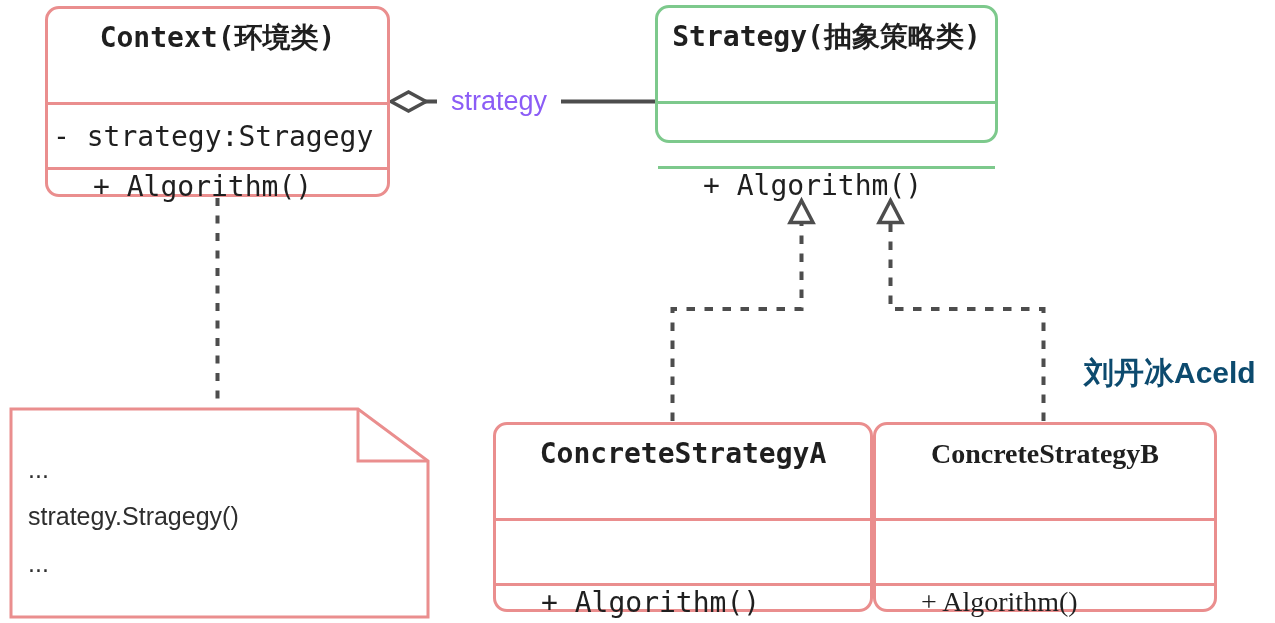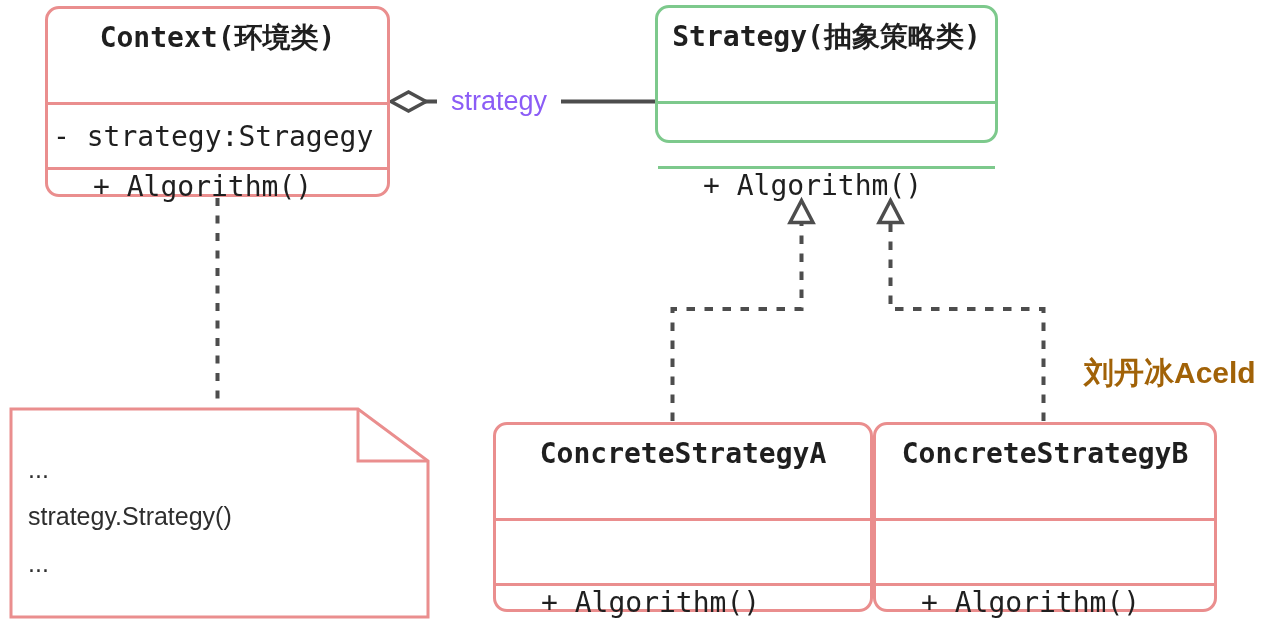--- a/index.html
+++ b/index.html
@@ -23,38 +23,38 @@
   .uml-class .sec{
     border-top:3px solid;border-color:inherit;display:flex;align-items:center;
     padding:0 5px;font-size:28px;white-space:pre;
   }
   .uml-class .attrs{flex:0 0 62px;margin-top:36px;}
   .uml-class .methods{flex:1 1 auto;padding-left:45px;}
 
   .ctx{left:45px;top:6px;width:345px;height:191px;}
   .strat{left:655px;top:5px;width:343px;height:138px;}
   .ca{left:493px;top:422px;width:380px;height:190px;}
-  .cb{left:873px;top:422px;width:344px;height:190px;}
+  .cb{left:873px;top:422px;width:344px;height:190px;font-family:Liberation Serif, serif;}
 
   
   .assoc-label{
     position:absolute;left:437px;top:83px;height:37px;z-index:3;
     display:flex;align-items:center;padding:0 14px;background:#ffffff;
     font-family:"Liberation Sans",sans-serif;font-size:27px;color:#8b5cf6;
   }
 
   
   .note-text{
     position:absolute;left:28px;top:446px;z-index:3;
     font-family:"Liberation Sans",sans-serif;font-size:25px;line-height:47px;color:#2e2e2e;
   }
 
   .watermark{
     position:absolute;left:1084px;top:353px;z-index:1;
-    font-family:"Liberation Sans",sans-serif;font-weight:700;font-size:30px;color:#a16207;
+    font-family:"Liberation Sans",sans-serif;font-weight:700;font-size:30px;color:#0c4a6e;
   }
 </style>
 </head>
 <body>
 
 <div class="stage">
 
   <svg class="wires" viewBox="0 0 1275 623">
 
     <line x1="217.5" y1="198" x2="217.5" y2="408" stroke="#4D4D4D" stroke-width="4" stroke-dasharray="8 9.5"></line>
@@ -93,19 +93,19 @@
   <div class="uml-class red cb">
     <div class="title">ConcreteStrategyB</div>
     <div class="sec attrs"></div>
     <div class="sec methods">+ Algorithm()</div>
   </div>
 
   <div class="assoc-label">strategy</div>
 
   <div class="note-text">
     <div>...</div>
-    <div>strategy.Strategy()</div>
+    <div>strategy.Stragegy()</div>
     <div>...</div>
   </div>
 
   <div class="watermark">刘丹冰Aceld</div>
 
 </div>
 
 </body></html>

